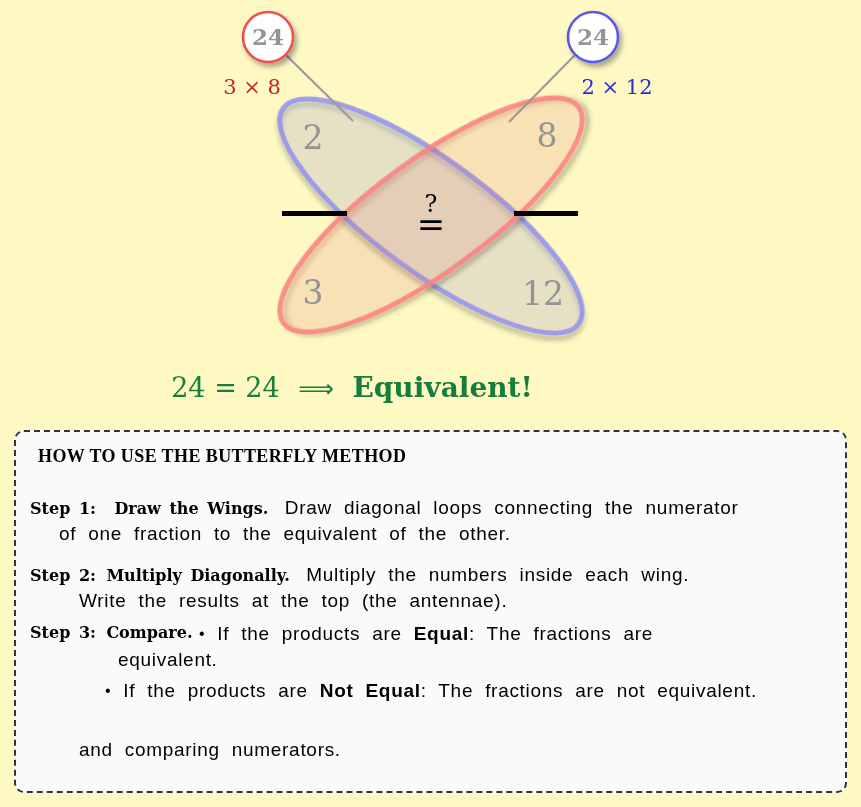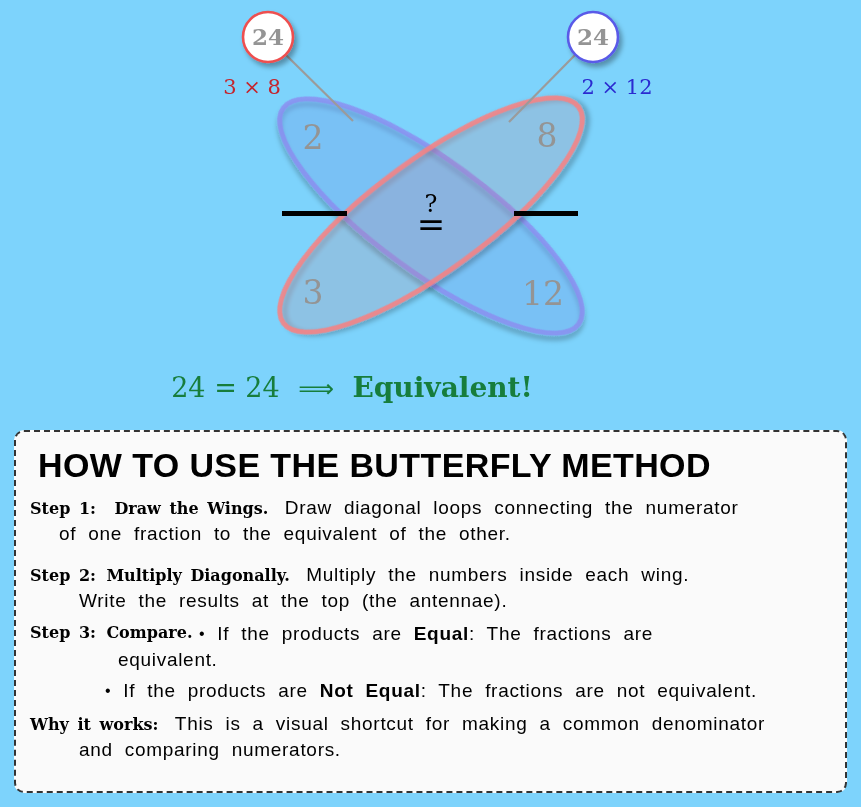--- a/index.html
+++ b/index.html
@@ -1,40 +1,40 @@
 <!DOCTYPE html>
 <html><head>
 <meta charset="utf-8">
 <style>
   html,body { margin:0; padding:0; background:#ffffff; }
   .page {
     position:relative; width:861px; height:807px; overflow:hidden;
-    background:#7dd3fc; font-family:"Liberation Sans", sans-serif;
+    background:#fef9c3; font-family:"Liberation Sans", sans-serif;
   }
   
   .diagram { position:absolute; left:0; top:0; }
   .svgtxt  { font-family:"DejaVu Serif", serif; }
   .num     { font-family:"DejaVu Serif", serif; }
   
   .equation {
     position:absolute; left:0; top:371px; width:704px;
     text-align:center; color:#177d3c; white-space:nowrap;
   }
   .eq-cmp    { font-family:"DejaVu Serif", serif; font-size:27px; }
   .eq-arrow  { font-family:"DejaVu Sans", sans-serif; font-size:25px; margin:0 14px; }
   .eq-result { font-family:"DejaVu Serif", serif; font-size:28px; font-weight:bold; }
   
   .panel {
     position:absolute; left:14px; top:430px; width:829px; height:359px;
     background:#fafafa; border:2px dashed #333333; border-radius:10px;
   }
   .panel-title {
     position:absolute; left:22px; top:14px;
-    font-family:Liberation Sans, sans-serif; font-weight:bold;
-    font-size:34px; letter-spacing:0.4px; color:#000000; white-space:nowrap;
+    font-family:Liberation Serif, serif; font-weight:bold;
+    font-size:18px; letter-spacing:0.4px; color:#000000; white-space:nowrap;
   }
   .line { position:absolute; white-space:nowrap; color:#000000; }
   .lab  { font-family:"DejaVu Serif", serif; font-weight:bold; font-size:16px; word-spacing:3px; }
   .bodytxt { font-family:"Liberation Sans", sans-serif; font-size:19px; letter-spacing:0.7px; word-spacing:6px; }
   .bb   { font-weight:bold; }
   .gap  { margin-left:12px; }
   .bullet { display:inline-block; margin-right:12px; font-size:16px; transform:translateY(-1px); }
   .abs-bullet-item { position:absolute; left:169px; top:0; }
 </style>
 </head>
@@ -104,20 +104,16 @@
       <span class="lab" style="margin-left:6px;">Compare.</span>
       <span class="bodytxt abs-bullet-item">
         <span class="bullet">•</span><span>If the products are </span><span class="bb">Equal</span><span>: The fractions are</span>
       </span>
     </div>
     <div class="line bodytxt" style="left:102px; top:217px;">equivalent.</div>
     <div class="line bodytxt" style="left:89px; top:248px;">
       <span class="bullet">•</span><span>If the products are </span><span class="bb">Not Equal</span><span>: The fractions are not equivalent.</span>
     </div>
 
-    <div class="line" style="left:14px; top:281px;">
-      <span class="lab">Why it works:</span>
-      <span class="bodytxt gap">This is a visual shortcut for making a common denominator</span>
-    </div>
     <div class="line bodytxt" style="left:63px; top:307px;">and comparing numerators.</div>
 
   </div>
 </div>
 
 </body></html>

